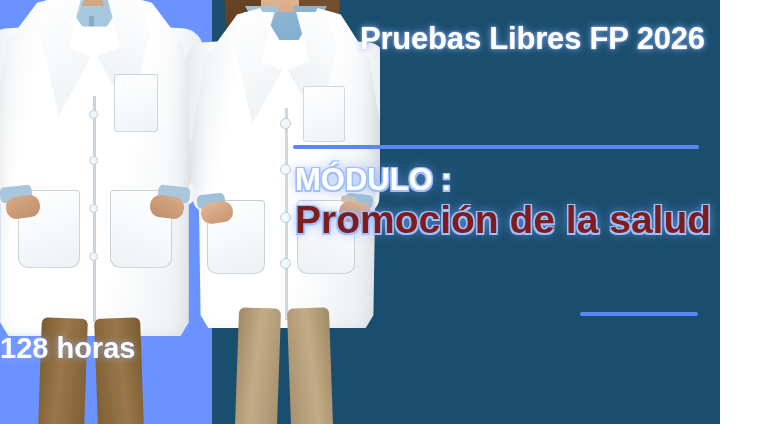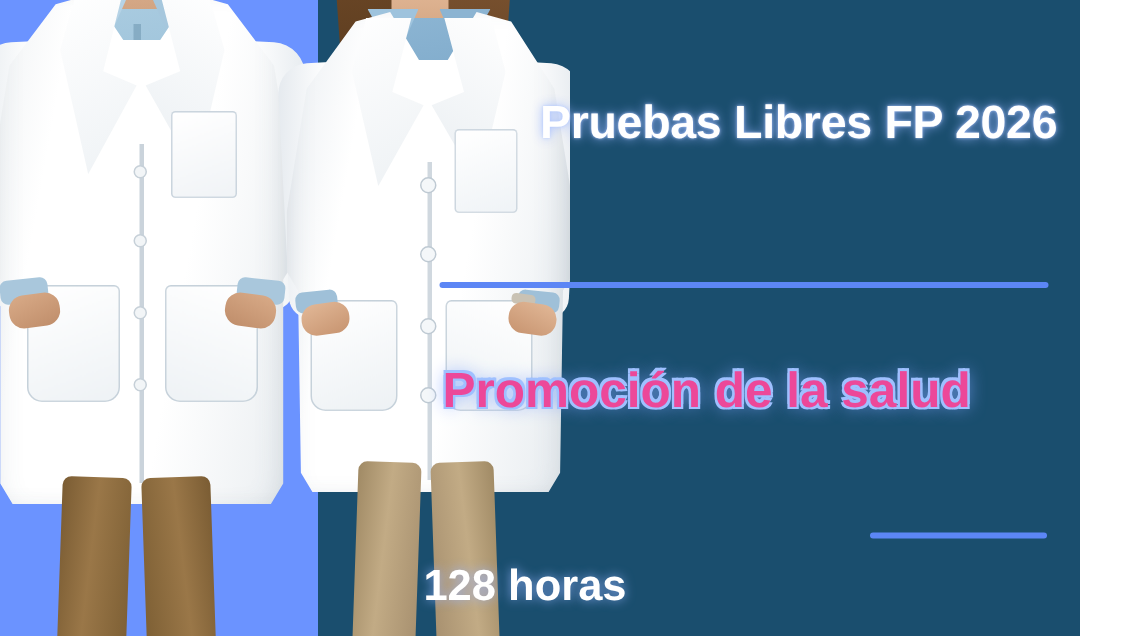--- a/index.html
+++ b/index.html
@@ -255,21 +255,21 @@
     position:absolute; left:52px; top:308px; width:42px; height:120px;
     background:linear-gradient(95deg,#a08a65,#c2ab85 45%,#a89170);
     border-radius:6px 6px 0 0; transform:rotate(2deg);
   }
   .woman .leg-r {
     position:absolute; left:104px; top:308px; width:42px; height:120px;
     background:linear-gradient(265deg,#a08a65,#c2ab85 45%,#a89170);
     border-radius:6px 6px 0 0; transform:rotate(-2deg);
   }
   
-  .text-layer { position:absolute; left:0; top:0; width:760px; height:309px;margin-top:43px; }
+  .text-layer { position:absolute; left:0; top:0; width:760px; height:309px; }
   .title {
     position:absolute; left:360px; top:22px; width:348px;
     font-size:31px; font-weight:bold; color:#ffffff; line-height:1.08;
     letter-spacing:-0.2px;
     text-shadow:0 0 7px rgba(150,180,255,.85), 0 0 2px rgba(190,210,255,.9);
   }
   .subtitle {
     position:absolute; left:360px; top:66px; width:352px;
     font-size:19.5px; font-weight:bold; color:#ffffff; line-height:1.25;
     letter-spacing:0.1px;
@@ -282,33 +282,33 @@
   .module-label {
     position:absolute; left:295px; top:164px;
     font-size:31px; font-weight:bold; color:#ffffff; line-height:1.05;
     text-shadow:
       -1.5px -1.5px 0 #9FC0FF, 1.5px -1.5px 0 #9FC0FF,
       -1.5px  1.5px 0 #9FC0FF, 1.5px  1.5px 0 #9FC0FF,
       0 0 11px rgba(130,165,255,.95);
   }
   .module-name {
     position:absolute; left:295px; top:200px;
-    font-size:33px; font-weight:bold; color:#ec4899; line-height:1.05;
+    font-size:39px; font-weight:bold; color:#7f1d1d; line-height:1.05;
     text-shadow:
       -1.5px -1.5px 0 #9FC0FF, 1.5px -1.5px 0 #9FC0FF,
       -1.5px  1.5px 0 #9FC0FF, 1.5px  1.5px 0 #9FC0FF,
       0 0 11px rgba(130,165,255,.95);
   }
   .divider-hours {
     position:absolute; left:580px; top:312px; width:118px; height:4px;
     background:#5C86F5; border-radius:2px;
   }
   .hours {
     position:absolute; left:0px; top:332px; width:700px;
-    text-align:center;
+    text-align:left;
     font-size:29px; font-weight:bold; color:#ffffff;
     text-shadow:0 0 7px rgba(150,180,255,.8);
   }
 </style>
 </head>
 <body>
 
 <div id="poster">
 
   <div class="bg-periwinkle"></div>
@@ -374,20 +374,21 @@
     </div>
 
   </div>
 
   <div class="text-layer">
     <div class="title">Pruebas Libres FP 2026</div>
 
 
     <div class="divider-main"></div>
 
+    <div class="module-label">MÓDULO :</div>
 
     <div class="module-name">Promoción de la salud</div>
 
     <div class="divider-hours"></div>
 
     <div class="hours">128 horas</div>
   </div>
 
 </div>
 

